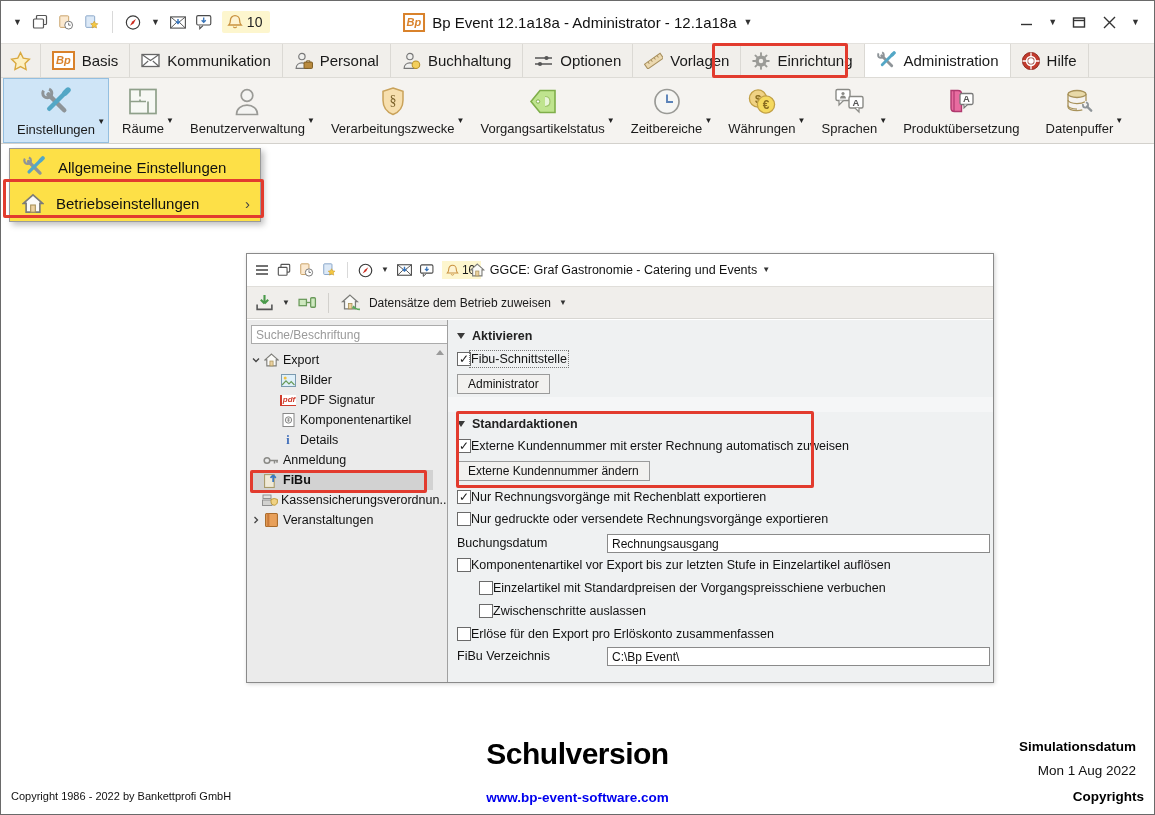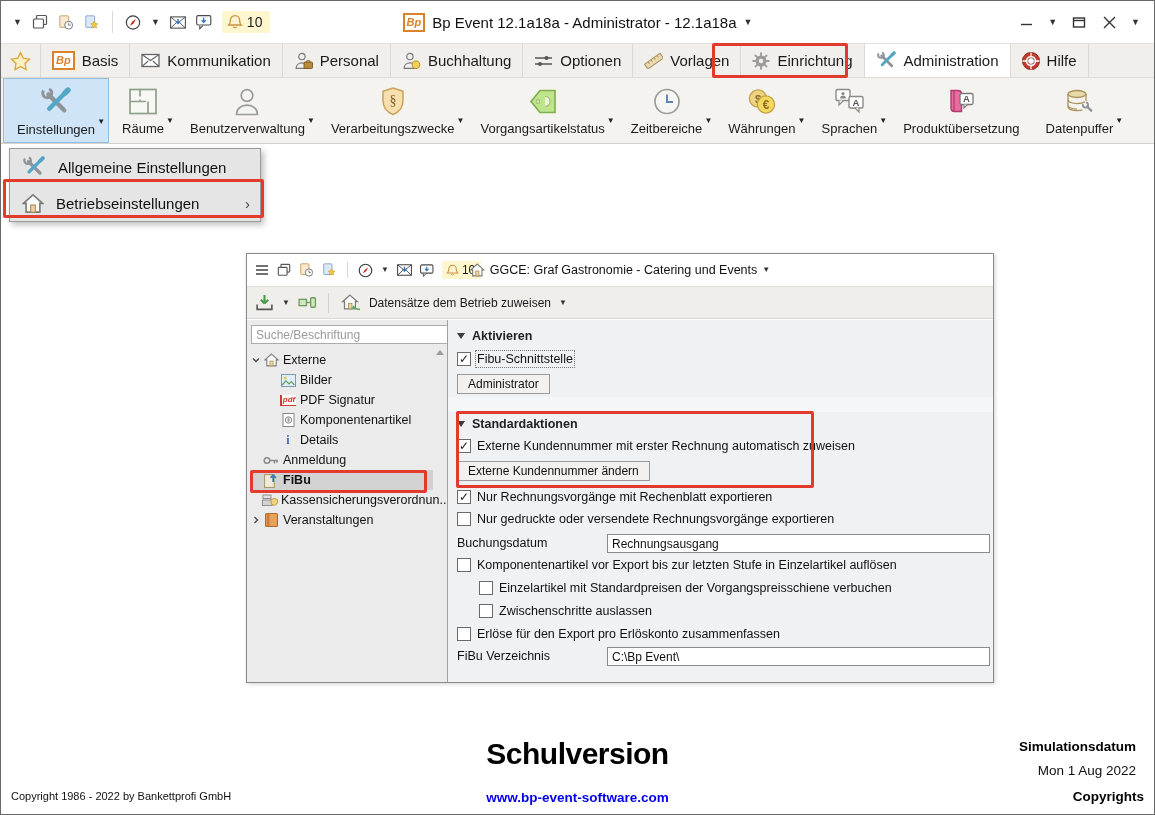--- a/index.html
+++ b/index.html
@@ -34,21 +34,21 @@
 
   
   .ribbon { position:absolute; left:0; top:77px; right:0; height:66px; background:#f5f3f0; border-bottom:1px solid #d3d1cc; display:flex; align-items:stretch; padding-left:2px; }
   .ritem { position:relative; display:flex; flex-direction:column; align-items:center; padding:5px 13px 3px; font-size:13px; color:#1a1a1a; white-space:nowrap; }
   .ritem .ric { height:36px; display:flex; align-items:center; justify-content:center; }
   .ritem.selected { background:#cfe5f7; border:1px solid #94bfe0; }
   .dd-arr { position:absolute; right:3px; top:38px; font-size:8px; color:#222; }
   .ritem .rlabel { margin-top:2px; }
 
   
-  .menu-popup { position:absolute; left:8px; top:147px; width:252px; background:#e5e5e5; border:1px solid #9a9a9a; box-shadow:3px 3px 6px rgba(0,0,0,.25); z-index:5; }
+  .menu-popup { position:absolute; left:8px; top:147px; width:252px; background:#fde047; border:1px solid #9a9a9a; box-shadow:3px 3px 6px rgba(0,0,0,.25); z-index:5; }
   .mp-item { display:flex; align-items:center; gap:12px; height:36px; padding:0 10px 0 12px; font-size:15px; color:#111; }
   .mp-grow { flex:1; }
   .mp-sub { font-size:15px; color:#444; }
 
   
   .red-box { position:absolute; border:3px solid #e23b2e; border-radius:2px; pointer-events:none; z-index:9; }
 
   
   .inner-window { position:absolute; left:245px; top:252px; width:748px; height:430px; background:#fff; border:1px solid #8a8a8a; box-shadow:1px 1px 4px rgba(0,0,0,.18); }
   .iw-titlebar { position:absolute; left:0; top:0; right:0; height:32px; background:#fff; display:flex; align-items:center; }
@@ -69,21 +69,21 @@
   .trow .tic { width:18px; display:flex; justify-content:center; margin-right:3px; }
   .trow.lvl1 { padding-left:32px; }
   .trow.lvl0-noexp { padding-left:15px; }
   .trow.selected { background:#d2d2d2; font-weight:bold; width:180px; margin-left:6px; padding-left:9px; }
   .tree-scroll-arrow { position:absolute; right:3px; top:30px; width:0; height:0; border-left:4px solid transparent; border-right:4px solid transparent; border-bottom:5px solid #9a9a9a; }
   .pdf-ic { color:#d03a2a; font-size:8px; font-weight:bold; font-style:italic; border-left:2px solid #d03a2a; border-bottom:1px solid #d03a2a; padding:1px 1px; line-height:1; background:#fff;text-align:center; }
   .info-ic { color:#3a6ab8; font-weight:bold; font-size:12px; font-family:"Liberation Serif", serif; }
 
   
   .content-panel { position:relative; flex:1; background:#eff1f2; overflow:hidden; }
-  .cp-row { position:absolute; left:9px; display:flex; align-items:center; gap:6px; font-size:12.5px; color:#111; white-space:nowrap; }
+  .cp-row { position:absolute; left:9px; display:flex; align-items:center; font-size:12.5px; color:#111; white-space:nowrap; }
   .sec-head { font-weight:bold; color:#222; display:flex; align-items:center; gap:7px; }
   .sec-tri { width:0; height:0; border-left:4.5px solid transparent; border-right:4.5px solid transparent; border-top:6px solid #3a3a3a; }
   .cb { width:14px; height:14px; background:#fff; border:1px solid #6a6a6a; display:flex; align-items:center; justify-content:center; font-size:12px; color:#222; line-height:1; flex:0 0 auto; }
   .cb.checked::after { content:"✓"; margin-top:-1px; }
   .btn { display:inline-block; background:#f2f1ef; border:1px solid #9a9a9a; font-size:12px; color:#111; padding:2px 10px; height:20px; line-height:15px; font-family:"Liberation Sans", sans-serif; }
   .focus-dotted { outline:1px dotted #777; outline-offset:1px; }
   .field-input { position:absolute; left:159px; right:3px; height:19px; border:1px solid #8a8a8a; background:#fff; font-size:12px; padding:0 4px; color:#111; font-family:"Liberation Sans", sans-serif; }
   .lighter-band { position:absolute; left:0; right:0; background:#f5f6f7; }
 
   
@@ -493,21 +493,21 @@
                 <svg width="10" height="10" viewBox="0 0 10 10">
                   <path d="M2 3.5L5 6.5 8 3.5" stroke="#444" fill="none" stroke-width="1.3"></path>
                 </svg>
               </span>
             <span class="tic">
                 <svg width="15" height="14" viewBox="0 0 16 15">
                   <path d="M8 1.2L15 7.4h-2v6.4H3V7.4H1z" fill="#fafaf8" stroke="#7c7c78" stroke-width="1.2"></path>
                   <rect x="6.3" y="8.6" width="3.4" height="5.2" fill="#ecd2a0" stroke="#a8925a" stroke-width="0.8"></rect>
                 </svg>
               </span>
-            <span>Externe</span>
+            <span>Export</span>
           </div>
           <div class="trow lvl1">
             <span class="tic">
                 <svg width="15" height="13" viewBox="0 0 15 13">
                   <rect x="0.5" y="0.5" width="14" height="12" fill="#dff0fa" stroke="#7a9ab0" stroke-width="1"></rect>
                   <circle cx="4.2" cy="4" r="1.5" fill="#f0c040"></circle>
                   <path d="M1 11l4-4.2 3 3 2.2-2.2 3.3 3.4" stroke="#6a9a5a" stroke-width="1.2" fill="none"></path>
                 </svg>
               </span>
             <span>Bilder</span>

